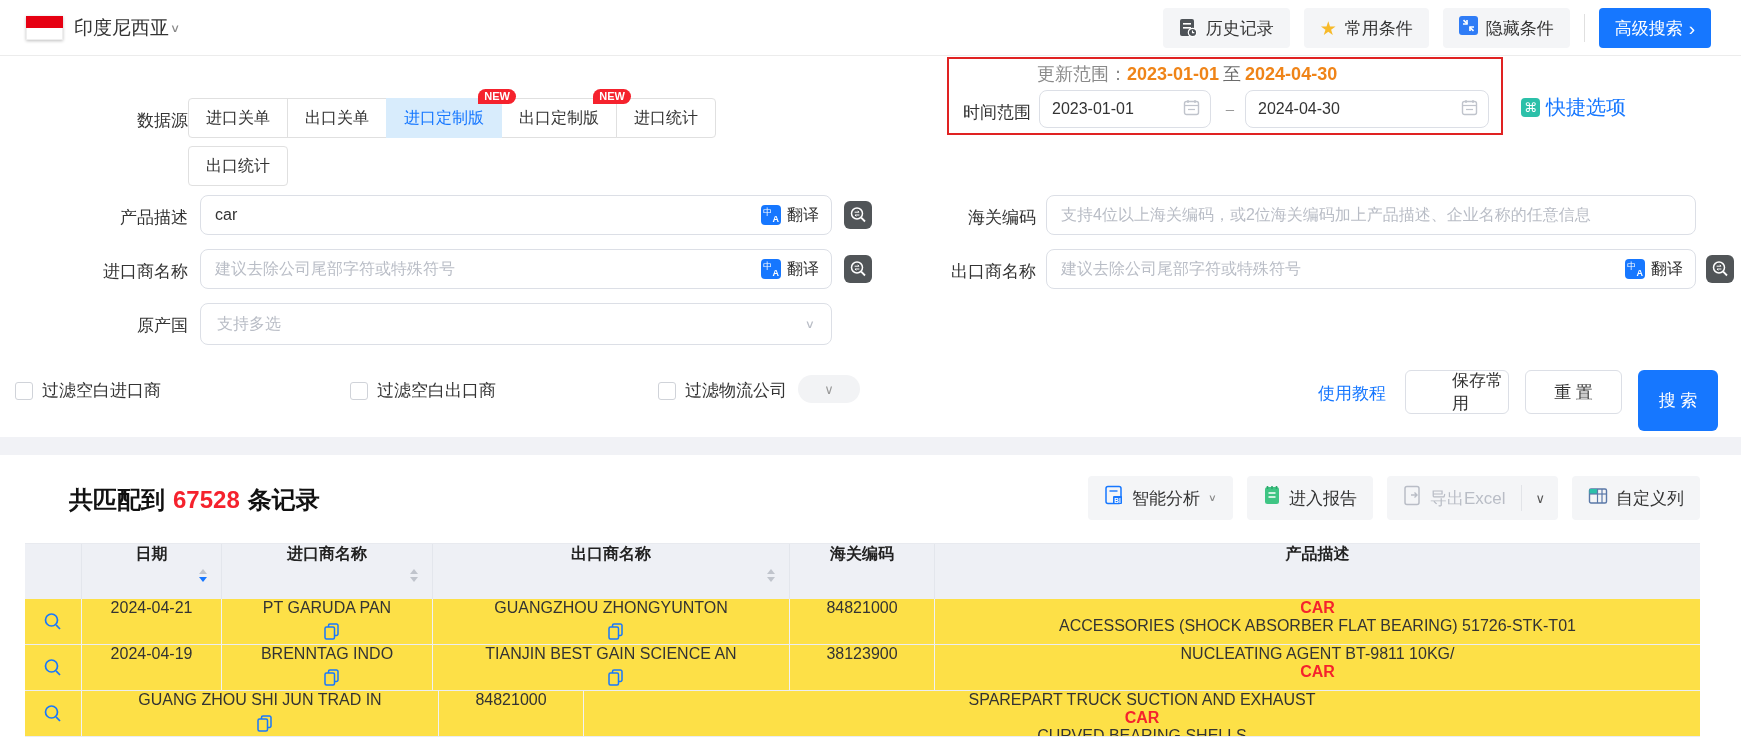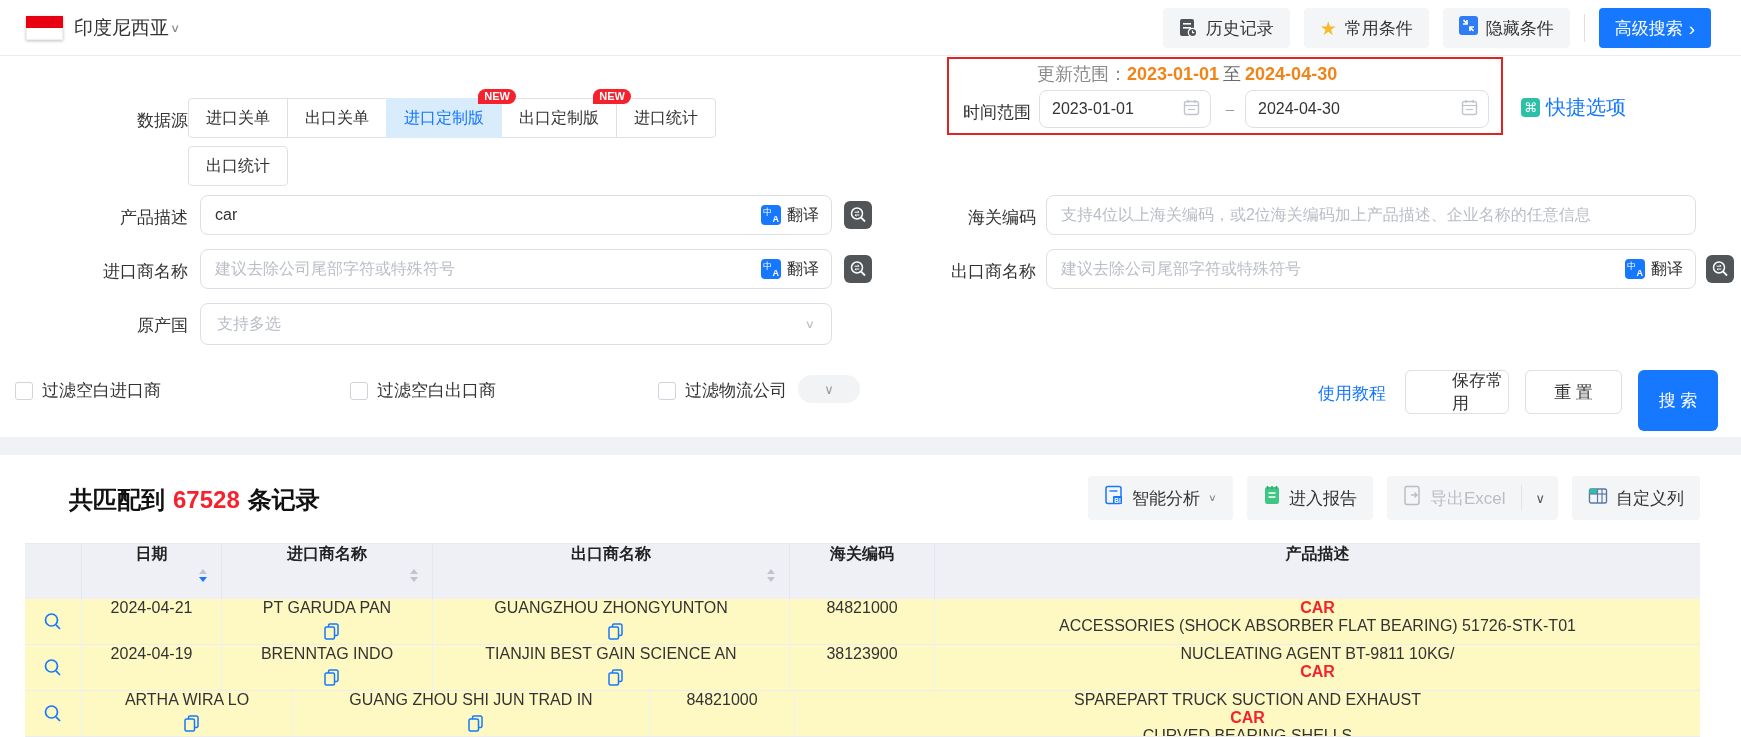--- a/index.html
+++ b/index.html
@@ -98,21 +98,21 @@
   .export-group { height:44px; background:#f4f5f7; border-radius:4px; display:flex; align-items:center; }
   .export-main { display:flex; align-items:center; gap:8px; padding:0 16px; font-size:17px; color:#b9bdc6; cursor:not-allowed; }
   .export-sep { width:1px; height:26px; background:#e2e4e8; }
   .export-caret { padding:0 13px; color:#555; font-size:13px; cursor:pointer; height:100%; display:flex; align-items:center; }
 
   
   .dtable { position:absolute; left:25px; top:543px; width:1675px; border-top:1px solid #e8eaef; }
   .thead { display:flex; height:55px; background:#eef0f5; }
   .tcell { display:flex; align-items:center; padding:0 14px; border-right:1px solid #e3e6ec; overflow:hidden; white-space:nowrap;flex-direction:column; }
   .thead .tcell { font-weight:bold; font-size:16px; color:#222; }
-  .trow { display:flex; height:46px; background:#fef9c3; border-bottom:1px solid #ebedf2; }
+  .trow { display:flex; height:46px; background:#fde047; border-bottom:1px solid #ebedf2; }
   .trow .tcell { font-size:16px; color:#333; border-right:1px solid #f0f1f5; }
   .c0 { width:57px;  justify-content:center; padding:0; }
   .c1 { width:140px; }
   .c2 { width:211px; }
   .c3 { width:357px; }
   .c4 { width:145px; }
   .c5 { flex:1; border-right:none !important; }
   .sorter { margin-left:auto; display:flex; flex-direction:column; gap:3px; padding-left:10px; cursor:pointer; }
   .car-up { width:0; height:0; border:4px solid transparent; border-bottom:5px solid #c0c4cc; }
   .car-dn { width:0; height:0; border:4px solid transparent; border-top:5px solid #c0c4cc; }
@@ -478,27 +478,20 @@
 
     <div class="trow">
       <div class="tcell c0">
           <span class="mag">
             <svg width="20" height="20" viewBox="0 0 20 20">
               <circle cx="8.5" cy="8" r="6" fill="none" stroke="#1677ff" stroke-width="1.7"></circle>
               <line x1="13" y1="12.8" x2="17" y2="17" stroke="#1677ff" stroke-width="1.7"></line>
             </svg>
           </span>
         </div>
-      <div class="tcell c2 name-cell">
-          <span>ARTHA WIRA LO</span>
-          <span class="copy-icon"><svg width="15" height="17" viewBox="0 0 15 17">
-              <rect x="1" y="4" width="9.5" height="12" rx="1.5" fill="none" stroke="#1677ff" stroke-width="1.5"></rect>
-              <path d="M4.5 4V2.5A1.5 1.5 0 016 1h6.5A1.5 1.5 0 0114 2.5V11a1.5 1.5 0 01-1.5 1.5H11" fill="none" stroke="#1677ff" stroke-width="1.5"></path>
-            </svg></span>
-        </div>
       <div class="tcell c3 name-cell">
           <span>GUANG ZHOU SHI JUN TRAD IN</span>
           <span class="copy-icon"><svg width="15" height="17" viewBox="0 0 15 17">
               <rect x="1" y="4" width="9.5" height="12" rx="1.5" fill="none" stroke="#1677ff" stroke-width="1.5"></rect>
               <path d="M4.5 4V2.5A1.5 1.5 0 016 1h6.5A1.5 1.5 0 0114 2.5V11a1.5 1.5 0 01-1.5 1.5H11" fill="none" stroke="#1677ff" stroke-width="1.5"></path>
             </svg></span>
         </div>
       <div class="tcell c4">84821000</div>
       <div class="tcell c5">
           <span>SPAREPART TRUCK SUCTION AND EXHAUST </span>

